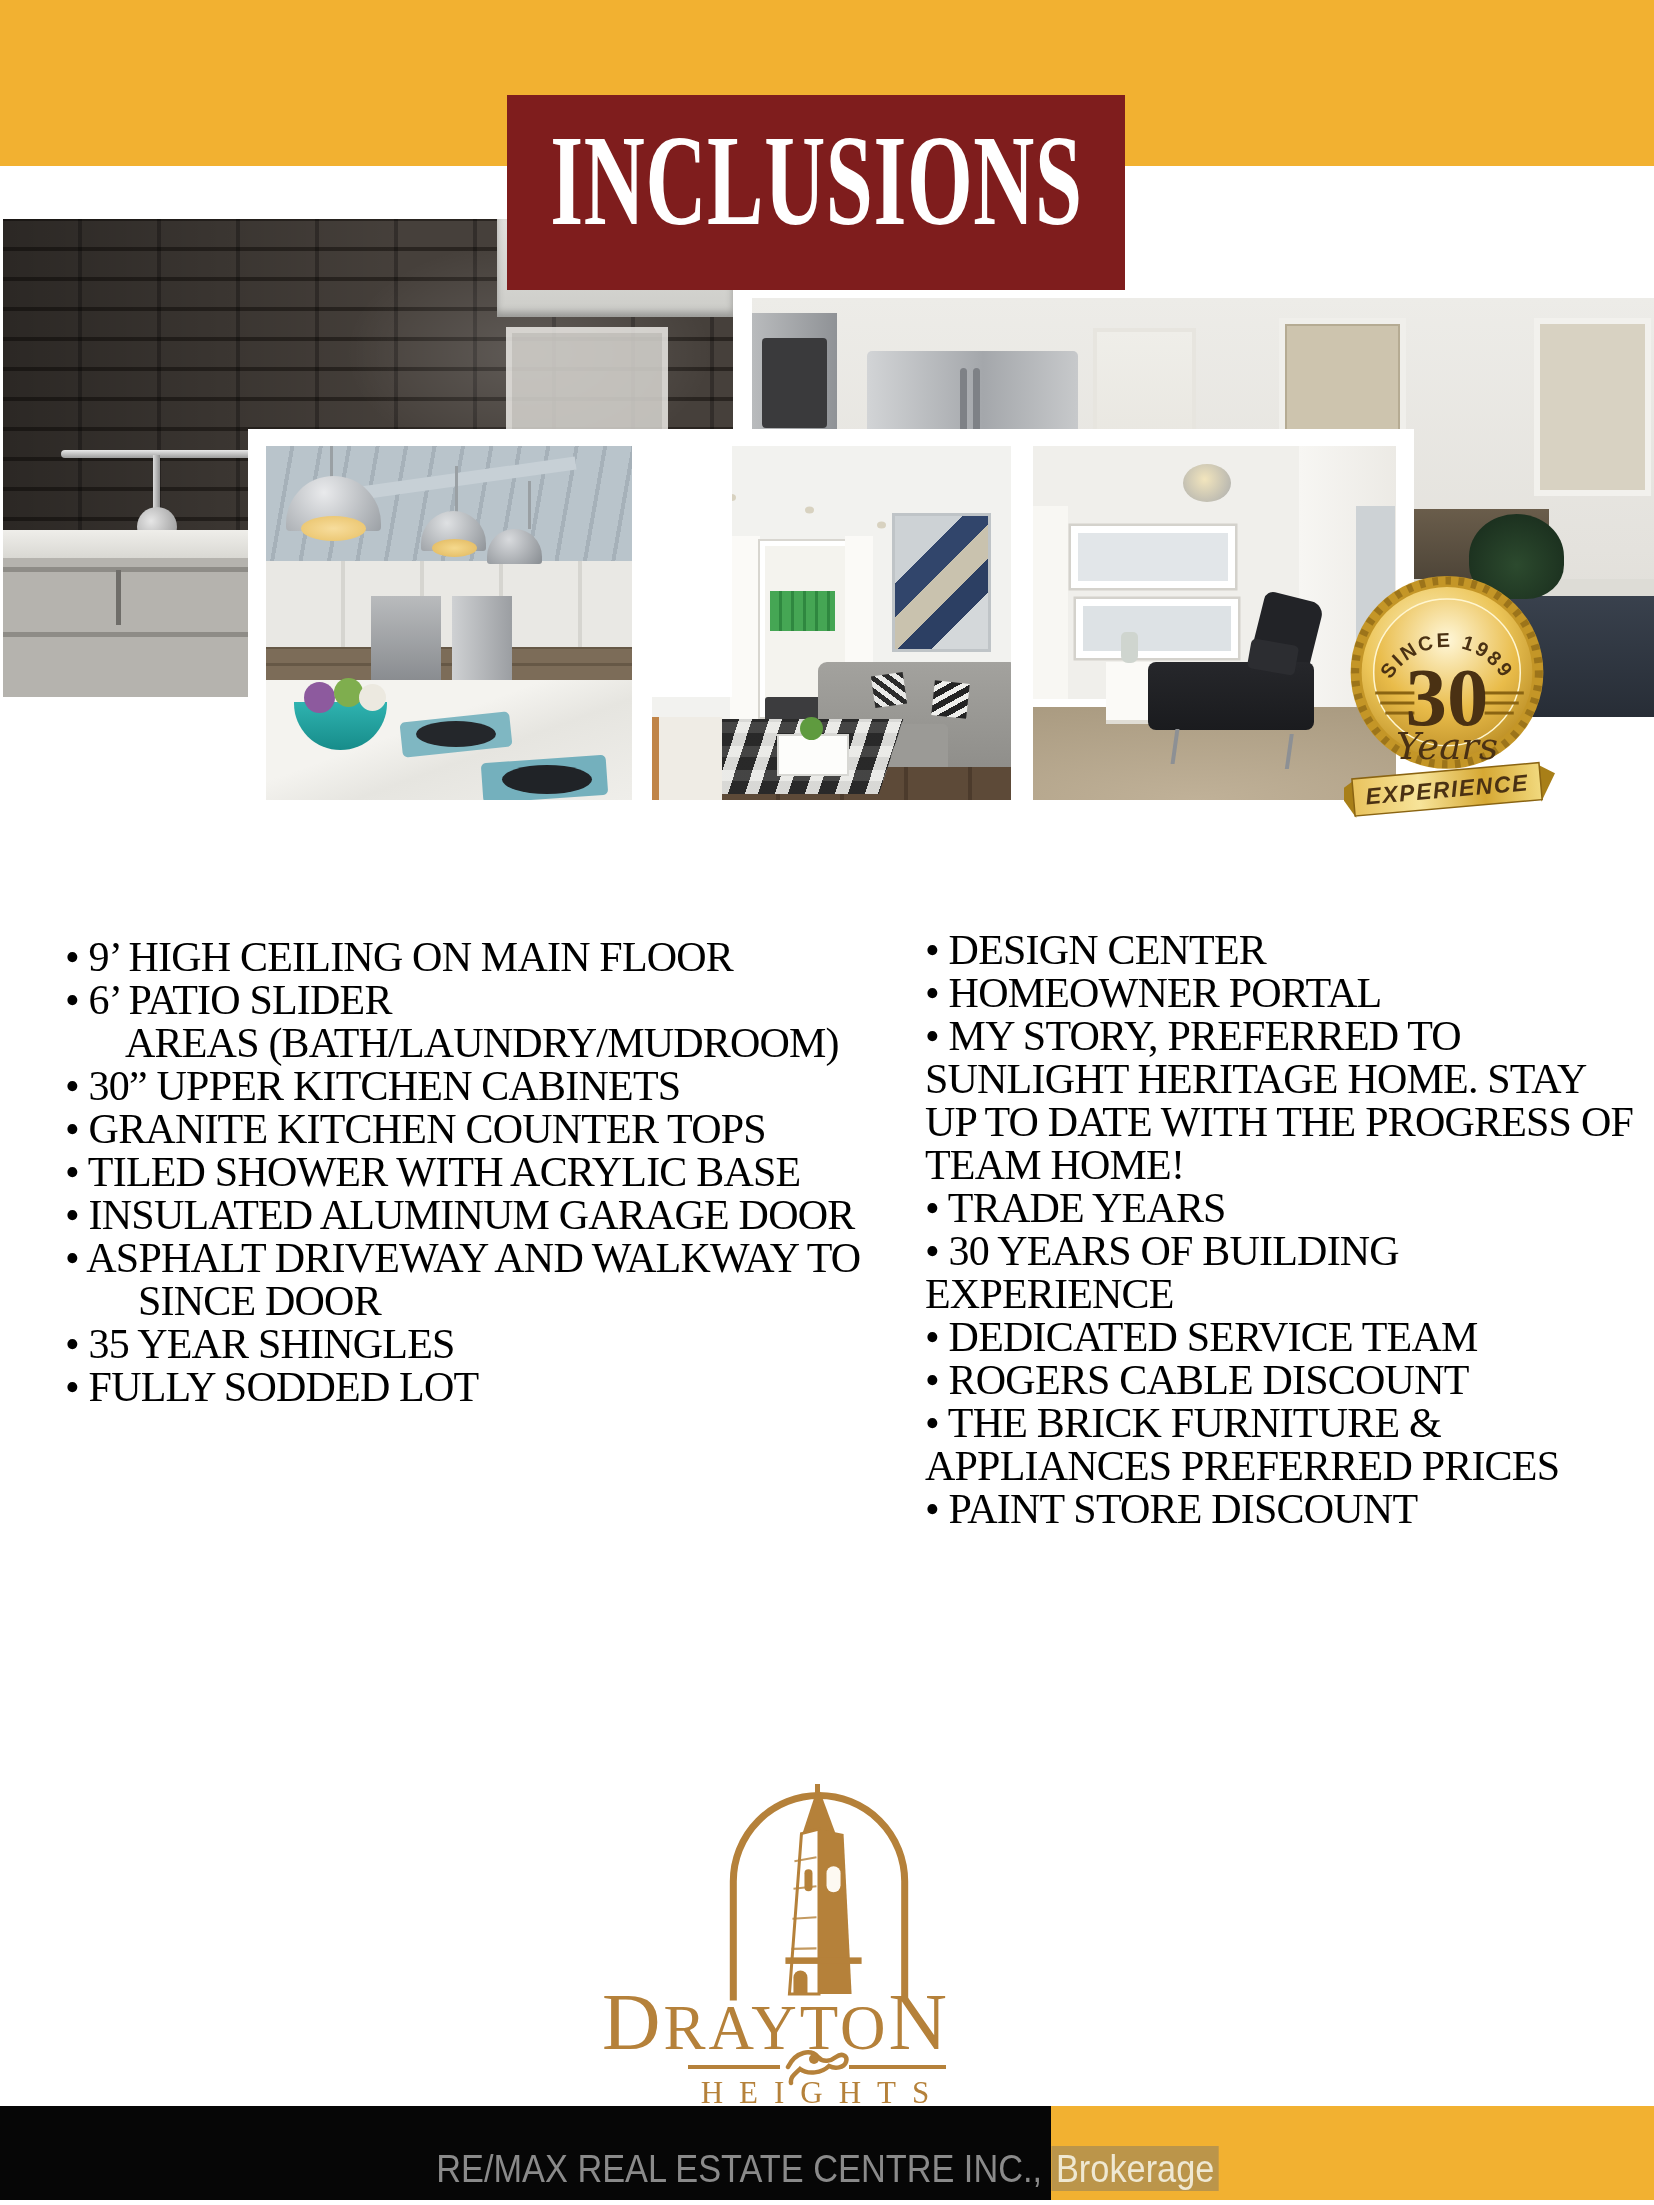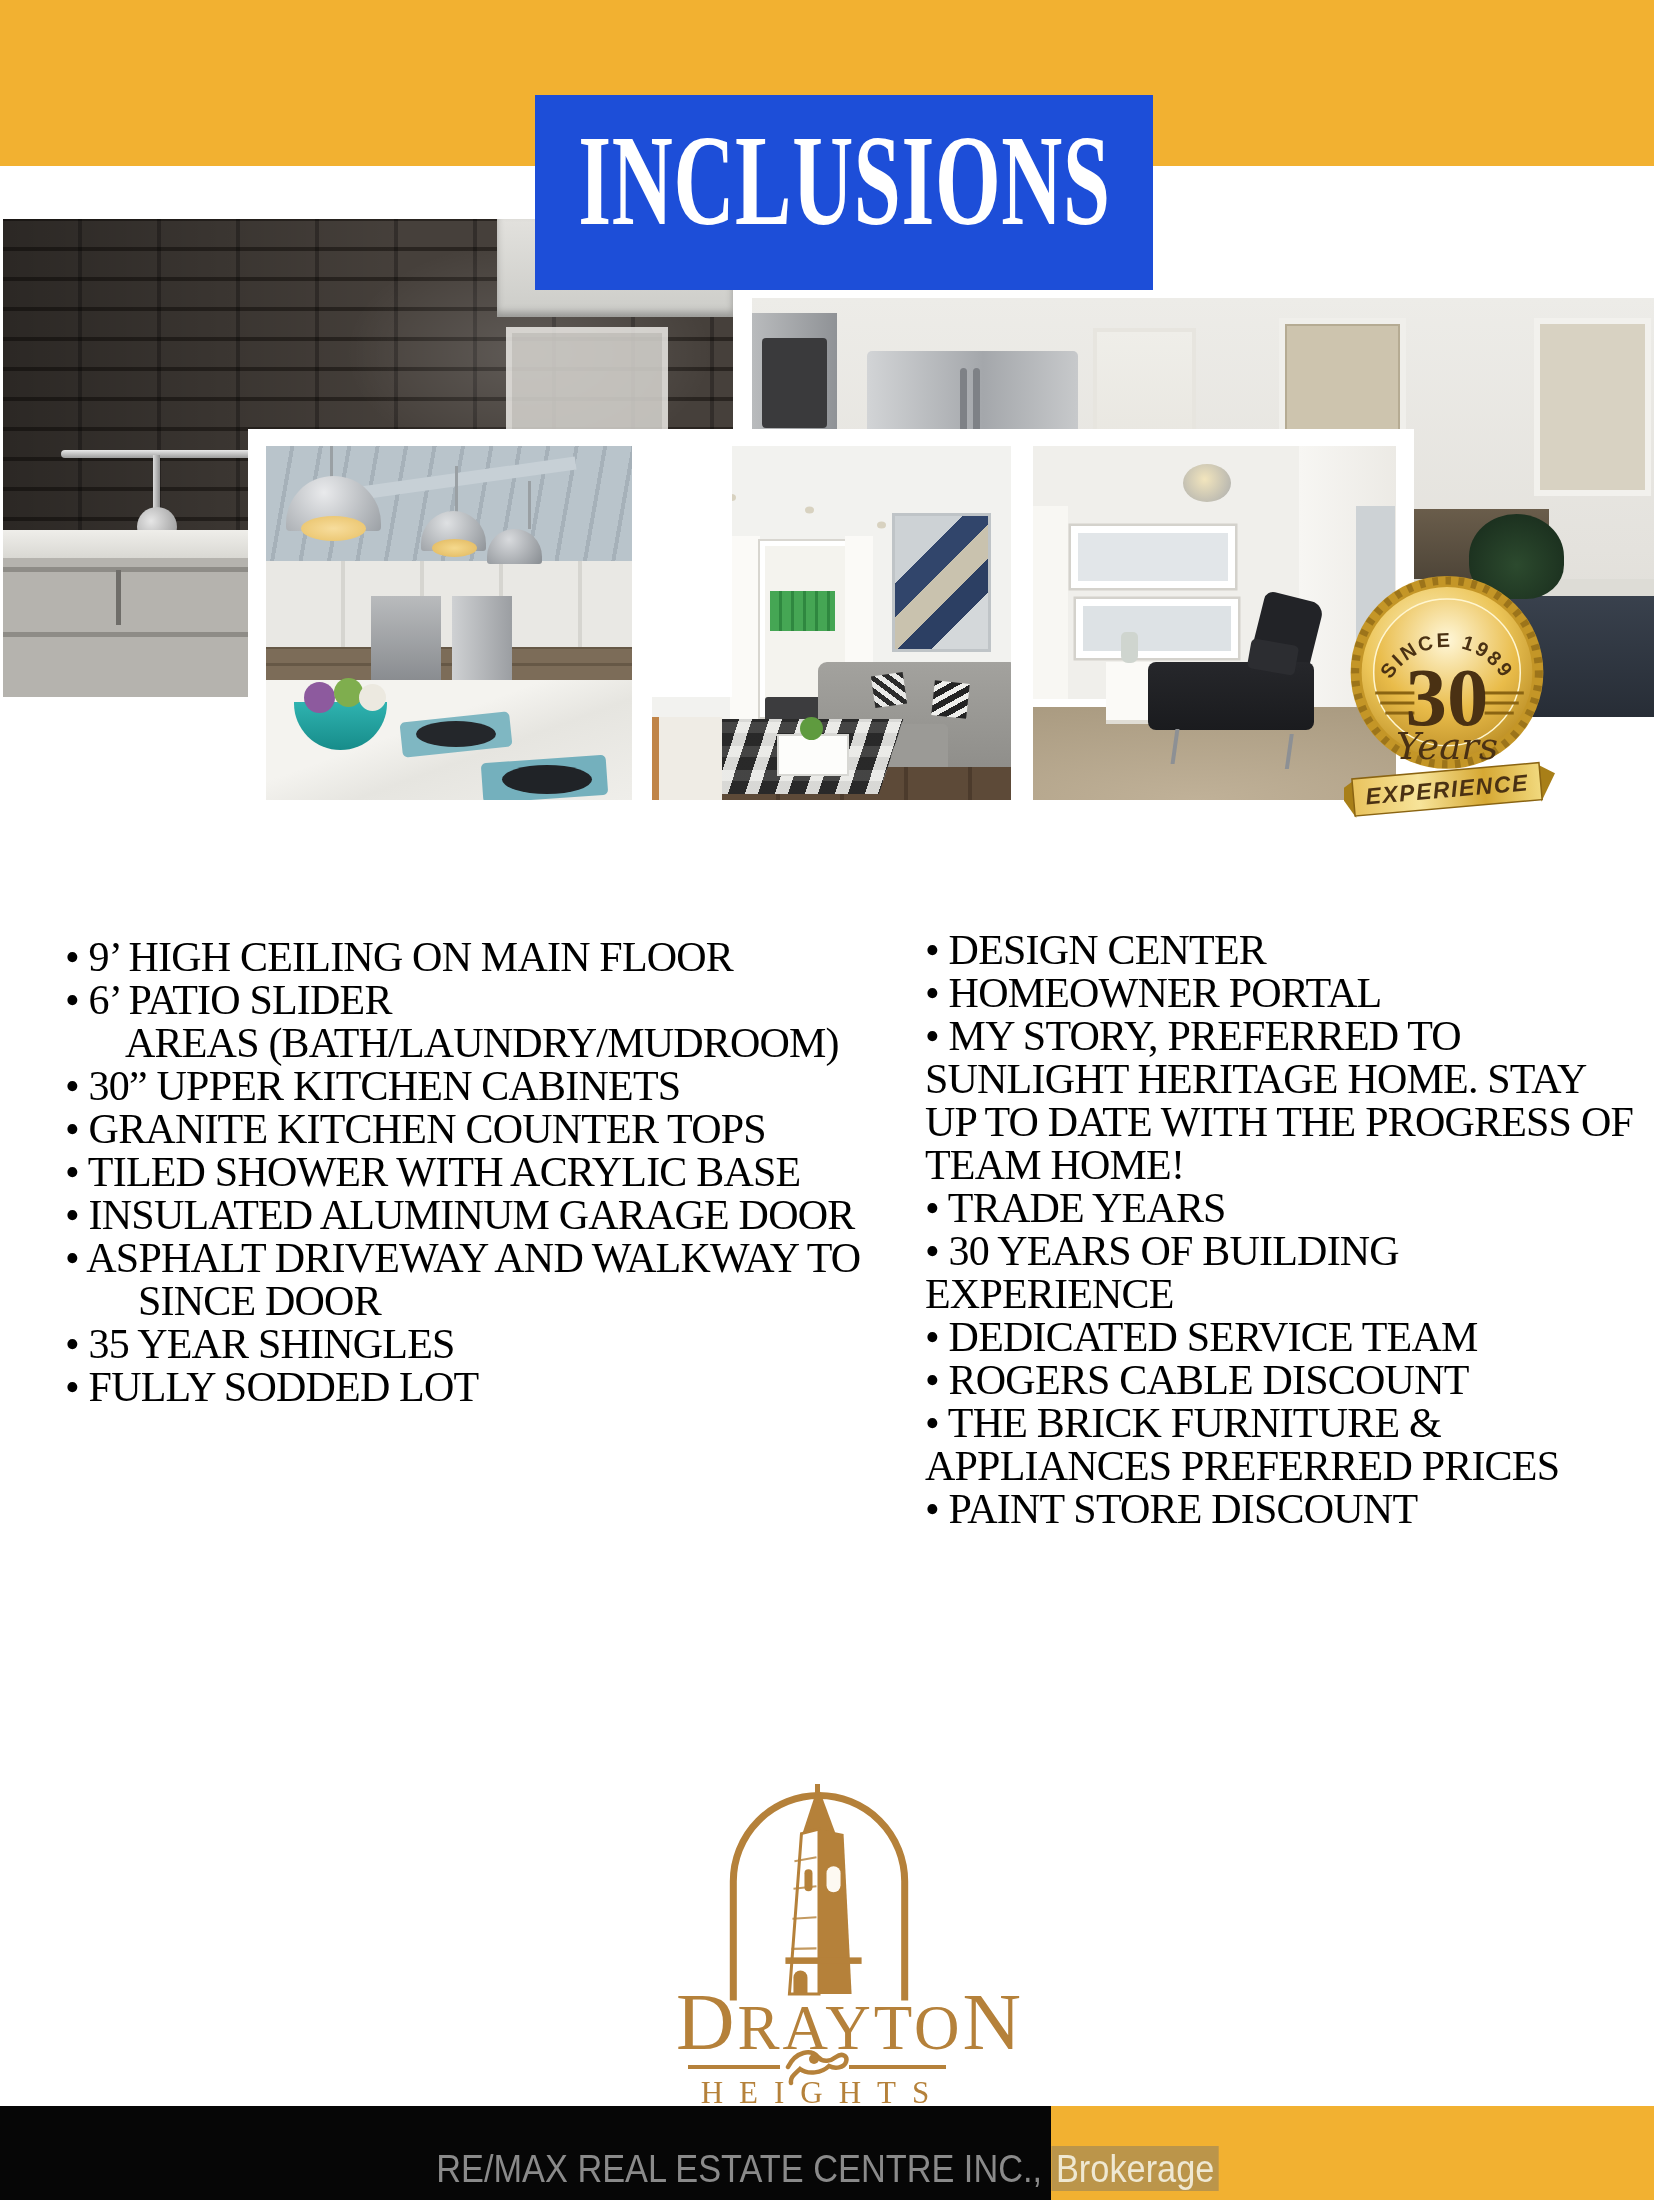--- a/index.html
+++ b/index.html
@@ -2,22 +2,22 @@
 <html style="font-size:8px"><head>
 <meta charset="utf-8">
 <style>
   html,body{margin:0;padding:0;background:#fff;}
   .page{position:relative;width:1655px;height:2205px;background:#fff;overflow:hidden;
         font-family:"Liberation Serif",serif;}
   .abs{position:absolute;}
 
   
   .band-top{left:0;top:0;width:1655px;height:166px;background:#F2B131;}
-  .title-box{left:507px;top:95px;width:618px;height:195px;background:#1d4ed8;
-             display:flex;align-items:center;justify-content:center;z-index:6;margin-left:28px;}
+  .title-box{left:507px;top:95px;width:618px;height:195px;background:#7f1d1d;
+             display:flex;align-items:center;justify-content:center;z-index:6;}
   .title-box span{color:#fff;font-weight:bold;font-size:129px;line-height:1;
                   letter-spacing:1px;white-space:nowrap;
                   transform:translateY(-12px) scaleX(.655);}
 
   
   .photo{overflow:hidden;}
   .photo-a{left:3px;top:219px;width:730px;height:478px;z-index:1;
     background:
       radial-gradient(261px 160px at 72% 28%, rgba(255,255,255,.14), rgba(255,255,255,0) 70%),
       linear-gradient(90deg, rgba(0,0,0,.38), rgba(0,0,0,0) 55%),
@@ -39,21 +39,21 @@
   
   .badge{left:1344px;top:572px;width:211px;height:256px;z-index:7;}
 
   
   .f-col{z-index:5;color:#000;}
   .f-line{font-size:42px;line-height:43px;letter-spacing:-0.8px;white-space:nowrap;}
   .list-left{left:65px;top:936px;width:853px;}
   .list-right{left:925px;top:929px;width:702px;}
 
   
-  .logo-name{left:633px;top:1982px;width:434px;text-align:center;color:#B5813A;
+  .logo-name{left:602px;top:1982px;width:434px;color:#B5813A;
              line-height:80px;white-space:nowrap;letter-spacing:3px;}
   .logo-name .big{font-size:81px;}
   .logo-name .mid{font-size:63px;}
   .rule{background:#B5813A;height:3.5px;}
   .rule-l{left:688px;top:2065px;width:92px;}
   .rule-r{left:849px;top:2065px;width:97px;}
   .logo-sub{left:602px;top:2075px;width:434px;text-align:center;color:#B5813A;
             font-size:31px;letter-spacing:16px;text-indent:8px;white-space:nowrap;}
 
   

